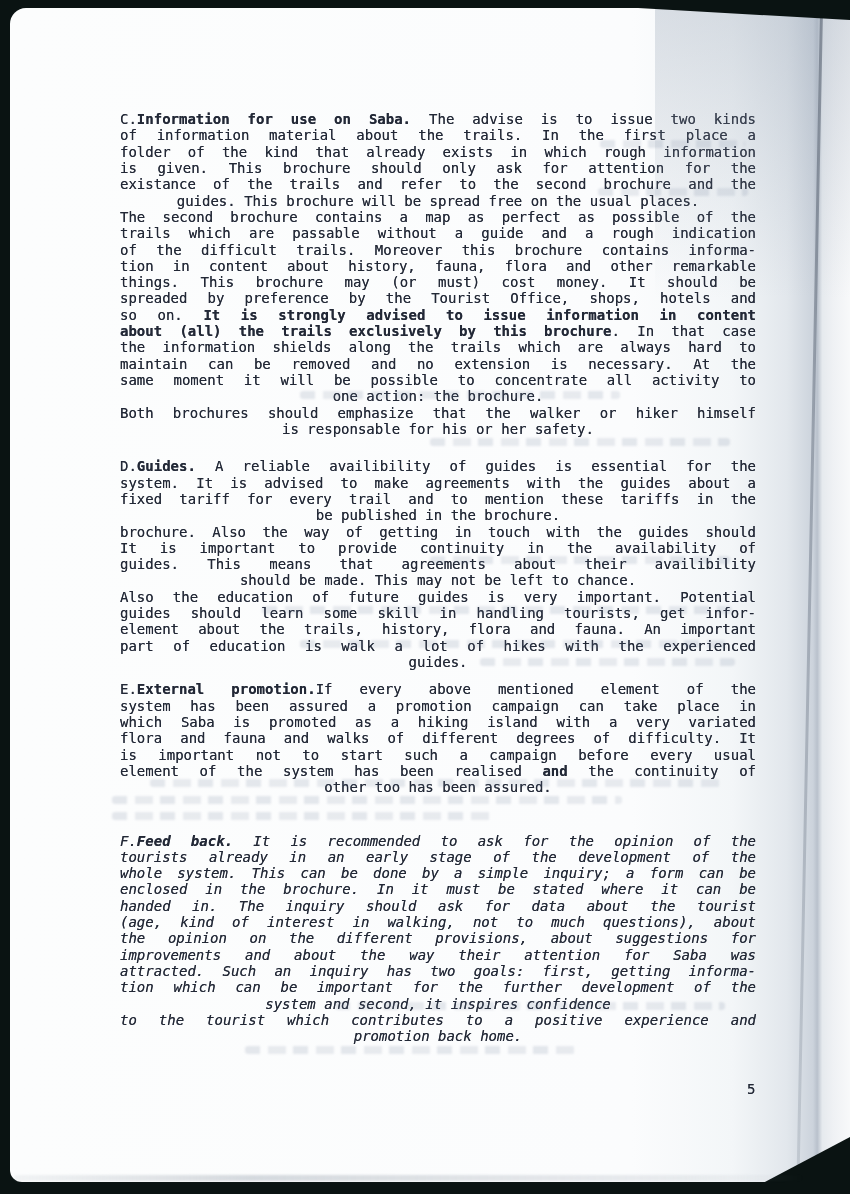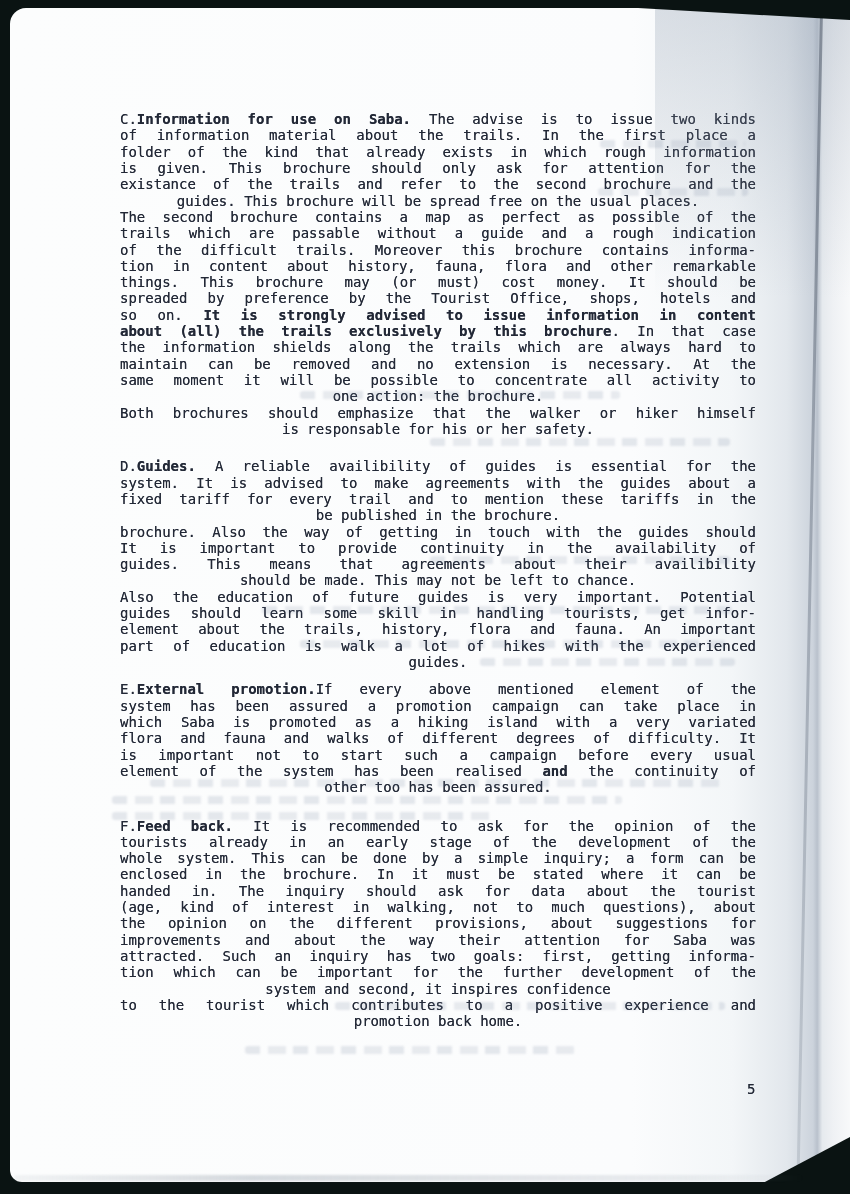--- a/index.html
+++ b/index.html
@@ -107,21 +107,21 @@
       </div>
       <div style="margin-top: 11px;">
         <div class="line just"><span>E.</span><span class="b">External promotion.</span><span>If every above mentioned element of the</span></div>
         <div class="line just"><span>system has been assured a promotion campaign can take place in</span></div>
         <div class="line just"><span>which Saba is promoted as a hiking island with a very variated</span></div>
         <div class="line just"><span>flora and fauna and walks of different degrees of difficulty. It</span></div>
         <div class="line just"><span>is important not to start such a campaign before every usual</span></div>
         <div class="line just"><span>element of the system has been realised </span><span class="b">and</span><span> the continuity of</span></div>
         <div class="line"><span>other too has been assured.</span></div>
       </div>
-      <div style="margin-top: 22px;">
+      <div style="margin-top: 37px; font-style: italic;">
         <div class="line just"><span>F.</span><span class="b">Feed back.</span><span> It is recommended to ask for the opinion of the</span></div>
         <div class="line just"><span>tourists already in an early stage of the development of the</span></div>
         <div class="line just"><span>whole system. This can be done by a simple inquiry; a form can be</span></div>
         <div class="line just"><span>enclosed in the brochure. In it must be stated where it can be</span></div>
         <div class="line just"><span>handed in. The inquiry should ask for data about the tourist</span></div>
         <div class="line just"><span>(age, kind of interest in walking, not to much questions), about</span></div>
         <div class="line just"><span>the opinion on the different provisions, about suggestions for</span></div>
         <div class="line just"><span>improvements and about the way their attention for Saba was</span></div>
         <div class="line just"><span>attracted. Such an inquiry has two goals: first, getting informa-</span></div>
         <div class="line just"><span>tion which can be important for the further development of the</span></div>

